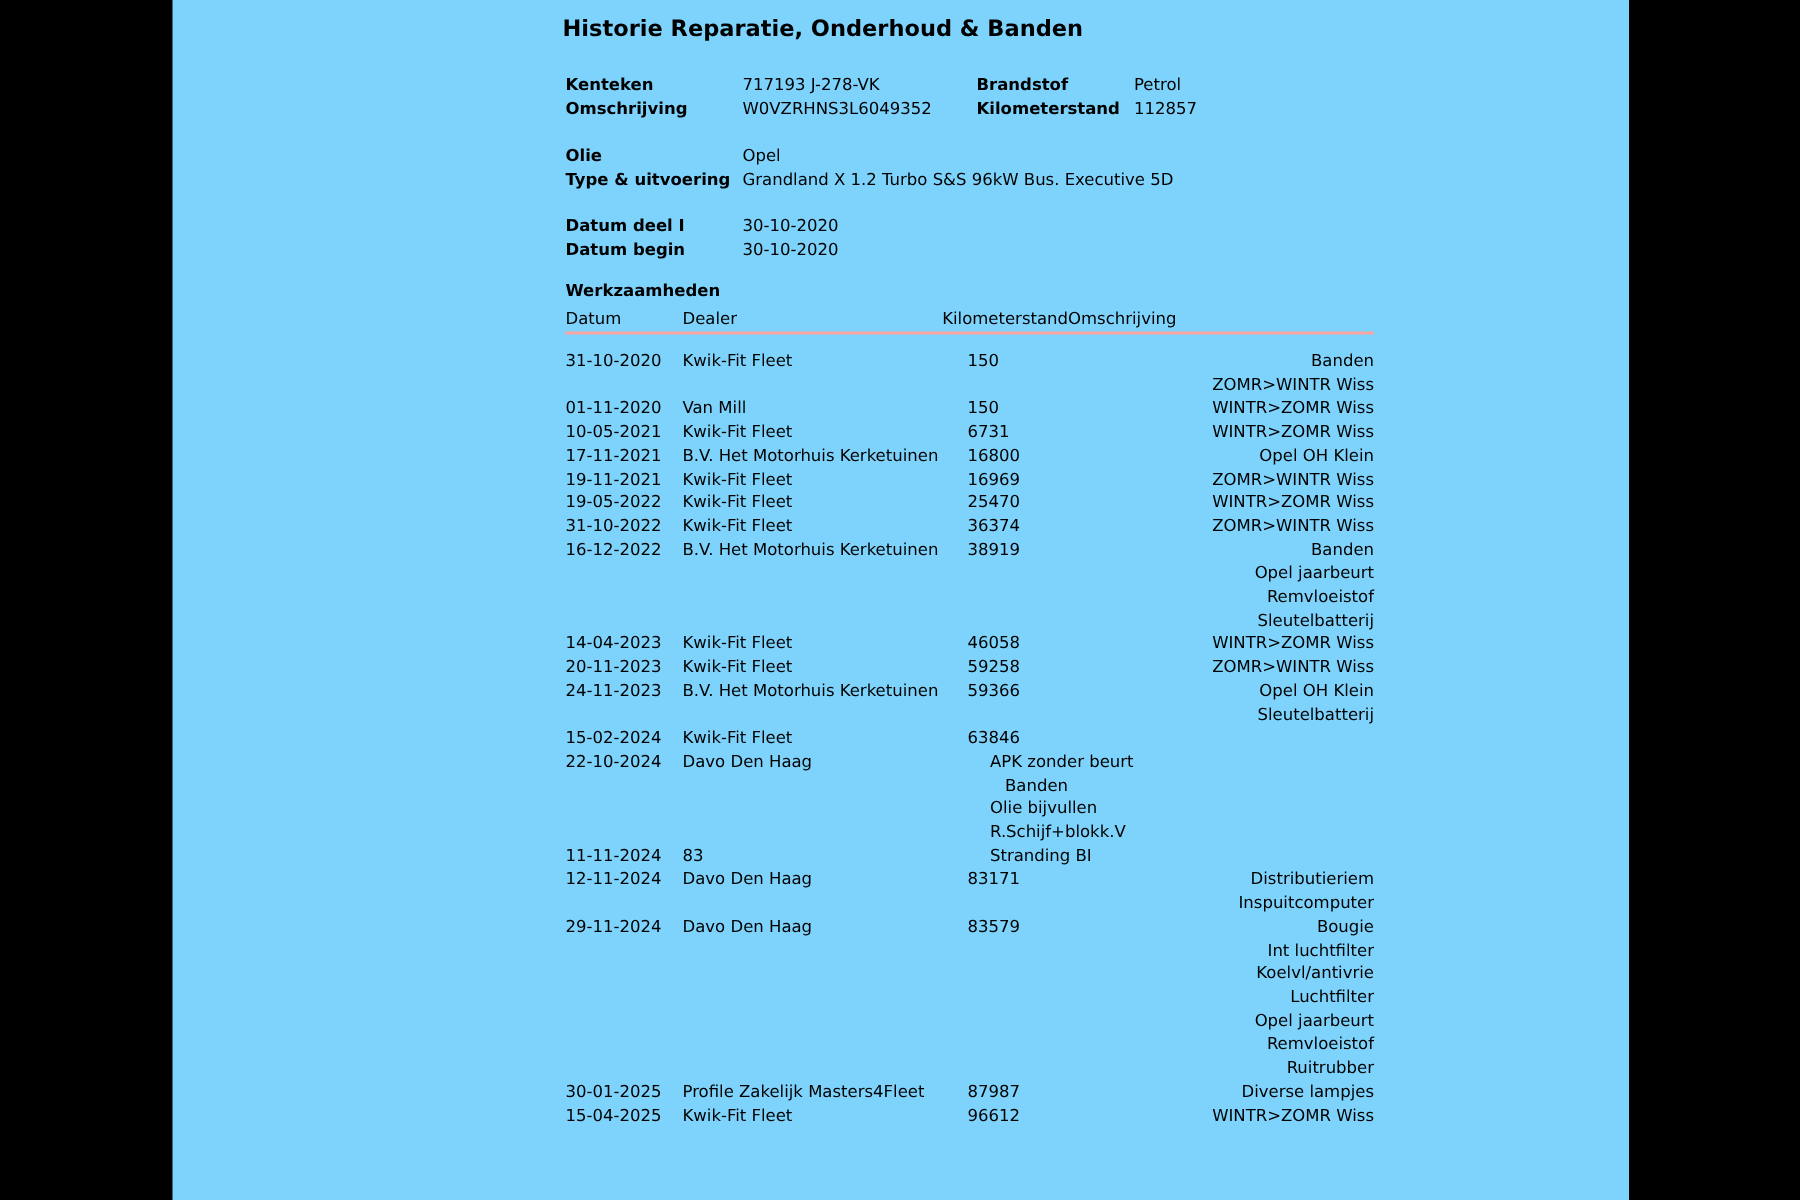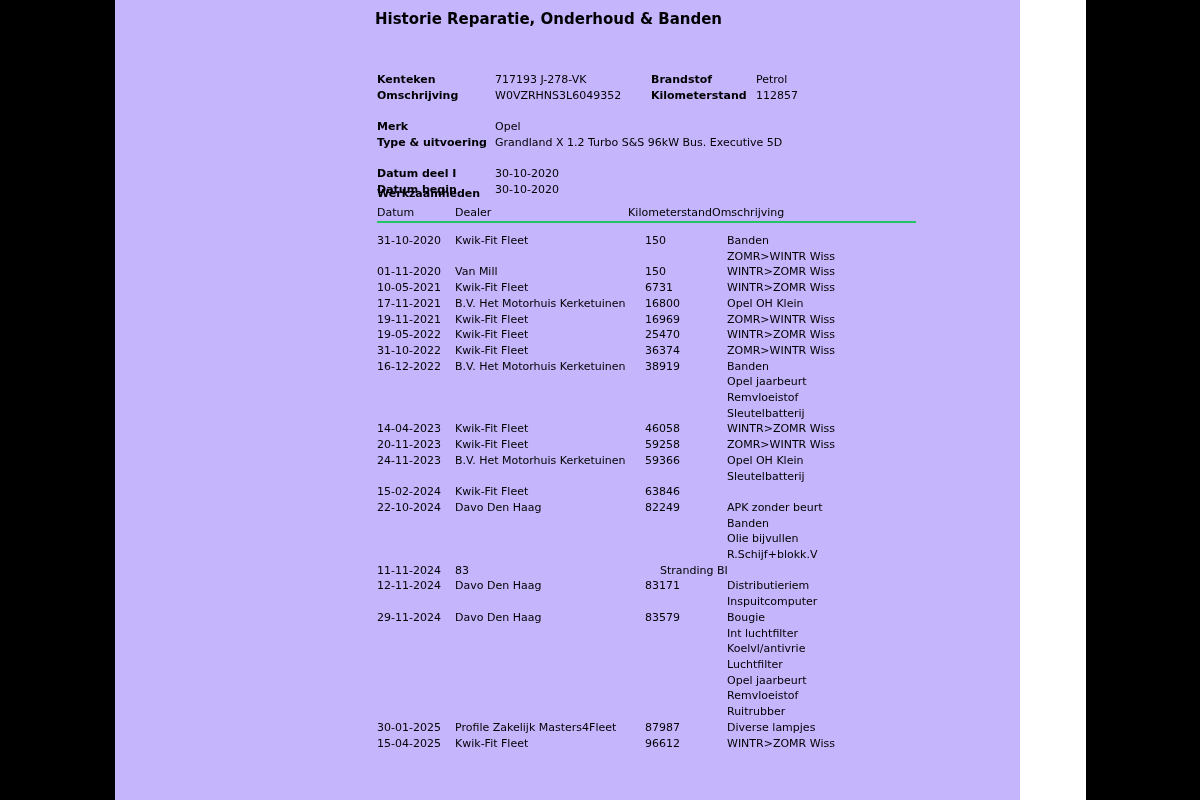--- a/index.html
+++ b/index.html
@@ -3,63 +3,63 @@
 <meta charset="utf-8">
 <style>
   * { margin: 0; padding: 0; box-sizing: border-box; }
   html, body {
     width: 1200px; height: 800px;
     background: #ffffff;
     font-family: "DejaVu Sans", "Liberation Sans", sans-serif;
     color: #000000;
     overflow: hidden;
   }
-  .stage { position: relative; width: 1020px; height: 800px; background: #c4b5fd; }
+  .stage { position: relative; width: 1200px; height: 800px; background: #7dd3fc; }
 
   .letterbox { position: absolute; top: 0; height: 800px; background: #000000; }
   .letterbox-left  { left: 0; width: 115px; }
   .letterbox-right { left: 1086px; width: 114px; }
 
   .doc { position: absolute; left: 0; top: 0; width: 1086px; height: 800px; font-size: 11px; }
 
   .doc-title {
     position: absolute; left: 375px; top: 10px;
     font-size: 15px; font-weight: bold; white-space: nowrap;
   }
 
-  .kv-grid { position: absolute; left: 377px; line-height: 16px; white-space: nowrap; margin-top: 23px; }
+  .kv-grid { position: absolute; left: 377px; line-height: 16px; white-space: nowrap; }
   .kv-grid-4 { display: grid; grid-template-columns: 118px 156px 105px auto; }
   .kv-grid-2 { display: grid; grid-template-columns: 118px auto; }
   .kv-label { font-weight: bold; }
 
   .block-regdata  { top: 49px; }
   .block-vehicle  { top: 96px; }
   .block-dates    { top: 143px; }
 
   .section-title {
     position: absolute; left: 377px; top: 187px;
     font-weight: bold; white-space: nowrap;
   }
 
   .wz-table { position: absolute; left: 377px; top: 206px; width: 539px; }
   .thead {
     display: grid; grid-template-columns: 78px 190px 67px auto;
     line-height: 13px; padding-bottom: 2px;
-    border-bottom: 2px solid #22c55e;
+    border-bottom: 2px solid #fca5a5;
   }
   .th { white-space: nowrap; }
   .th-km { justify-self: end; }
   .th-oms { }
 
   .tbody { padding-top: 10px; }
   .trow { display: grid; grid-template-columns: 78px 190px 67px auto; line-height: 15.7px; }
   .c-datum { white-space: nowrap; }
   .c-dealer { }
   .c-km { text-align: left; white-space: nowrap; }
-  .c-oms { padding-left: 15px; }
+  .c-oms { padding-left: 15px; text-align: right; }
   .c-oms div { white-space: nowrap; }
 </style>
 </head>
 <body>
 
 <div class="stage">
 
   <div class="letterbox letterbox-left"></div>
   <div class="letterbox letterbox-right"></div>
 
@@ -72,21 +72,21 @@
       <div>717193 J-278-VK</div>
       <div class="kv-label">Brandstof</div>
       <div>Petrol</div>
       <div class="kv-label">Omschrijving</div>
       <div>W0VZRHNS3L6049352</div>
       <div class="kv-label">Kilometerstand</div>
       <div>112857</div>
     </div>
 
     <div class="kv-grid kv-grid-2 block-vehicle">
-      <div class="kv-label">Merk</div>
+      <div class="kv-label">Olie</div>
       <div>Opel</div>
       <div class="kv-label">Type &amp; uitvoering</div>
       <div>Grandland X 1.2 Turbo S&amp;S 96kW Bus. Executive 5D</div>
     </div>
 
     <div class="kv-grid kv-grid-2 block-dates">
       <div class="kv-label">Datum deel I</div>
       <div>30-10-2020</div>
       <div class="kv-label">Datum begin</div>
       <div>30-10-2020</div>
@@ -196,21 +196,20 @@
             </div>
           </div>
           <div class="trow">
             <div class="c-datum">15-02-2024</div>
             <div class="c-dealer">Kwik-Fit Fleet</div>
             <div class="c-km">63846</div>
           </div>
           <div class="trow">
             <div class="c-datum">22-10-2024</div>
             <div class="c-dealer">Davo Den Haag</div>
-            <div class="c-km">82249</div>
             <div class="c-oms">
               <div>APK zonder beurt</div>
               <div>Banden</div>
               <div>Olie bijvullen</div>
               <div>R.Schijf+blokk.V</div>
             </div>
           </div>
           <div class="trow">
             <div class="c-datum">11-11-2024</div>
             <div class="c-km">83</div>

